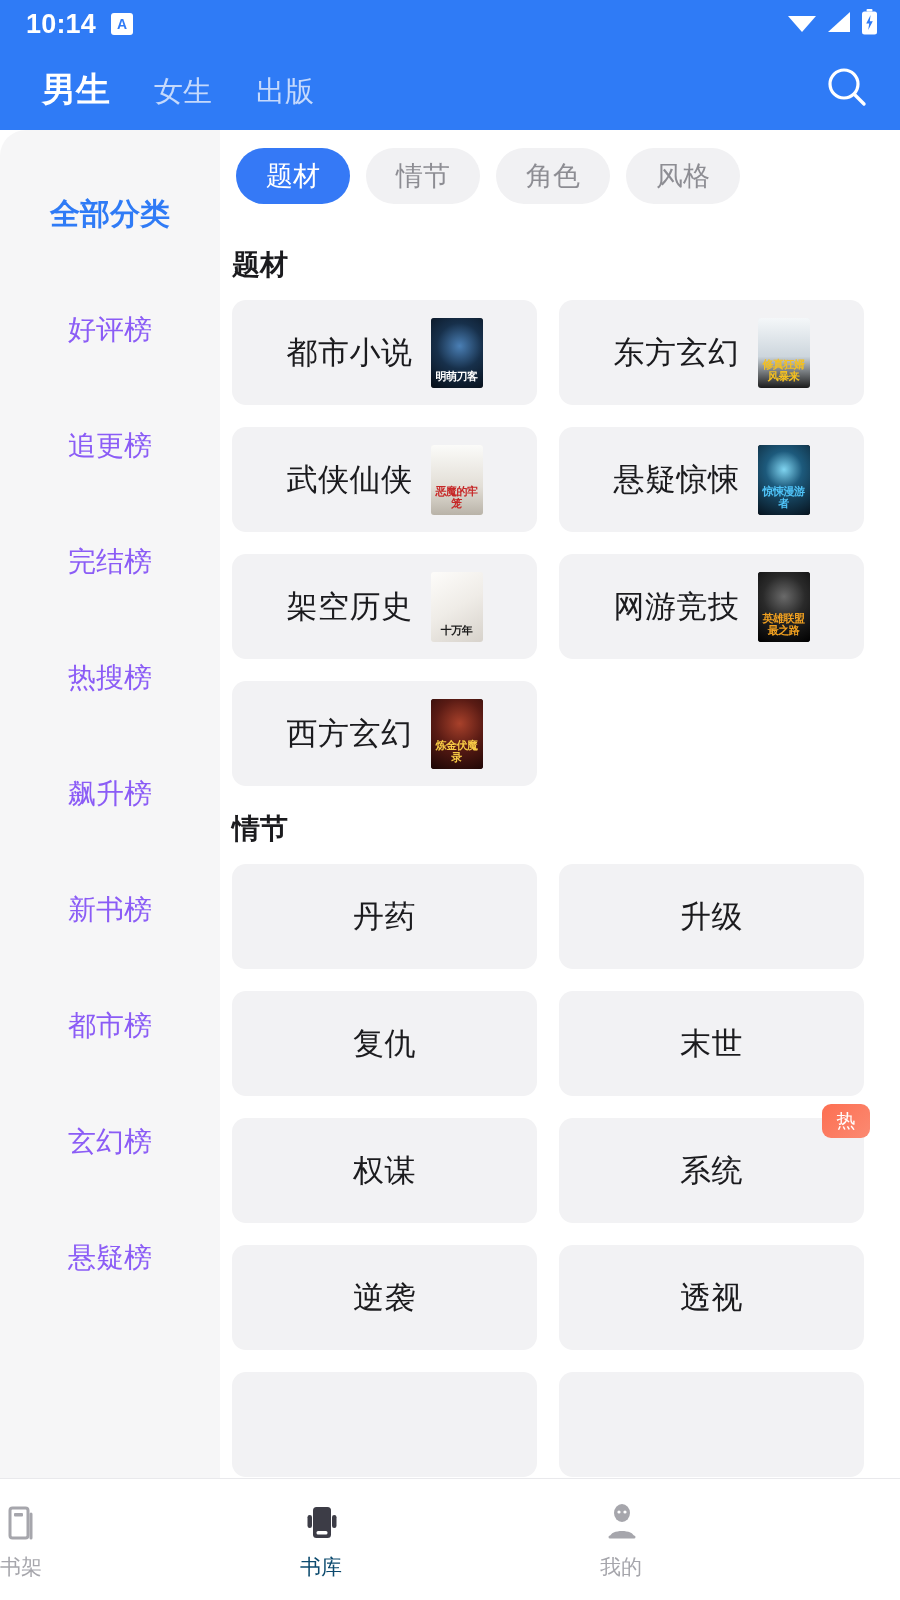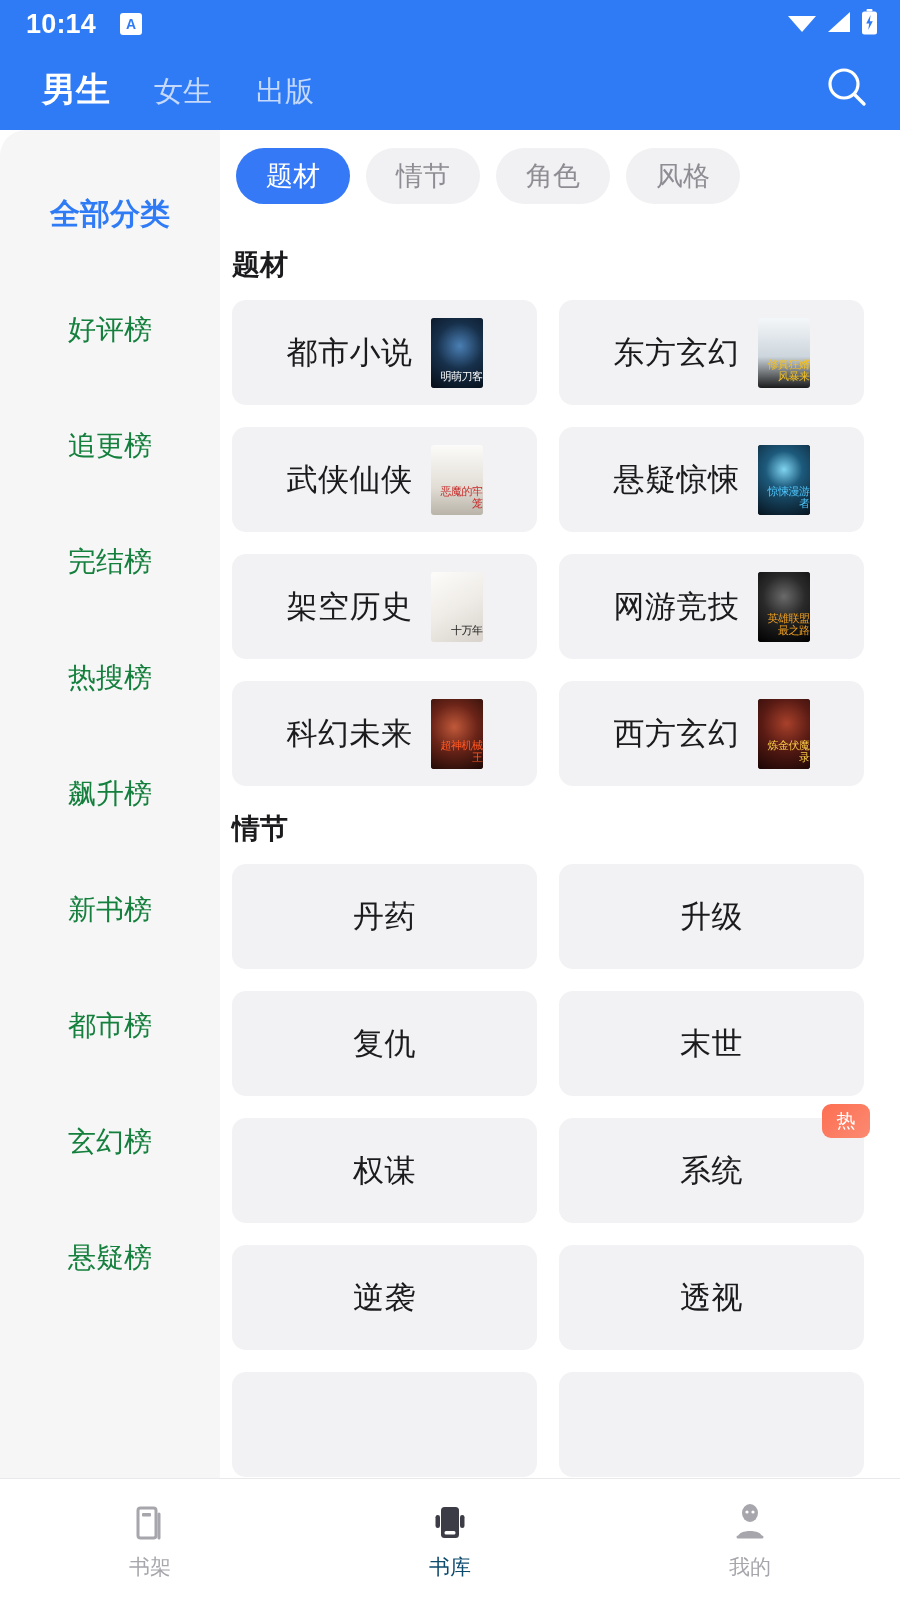--- a/index.html
+++ b/index.html
@@ -10,21 +10,21 @@
     background:#ffffff; overflow:hidden;
   }
   #app{ position:relative; width:900px; height:1600px; display:flex; flex-direction:column; }
 
   
   .statusbar{
     height:48px; background:#2f7bf6; color:#ffffff;
     display:flex; align-items:center; justify-content:space-between;
     padding:0 22px 0 26px; flex:0 0 48px;
   }
-  .sb-left{ display:flex; align-items:center; gap:24px; }
+  .sb-left{ display:flex; align-items:center; gap:15px; }
   .sb-time{ font-size:27px; font-weight:600; letter-spacing:0.2px; line-height:1; }
   .sb-appicon{
     width:22px; height:22px; border-radius:3px; background:#ffffff; color:#2f7bf6;
     font-size:14px; font-weight:700; display:flex; align-items:center; justify-content:center;
   }
   .sb-right{ display:flex; align-items:center; gap:9px; }
 
   
   .header{
     background:#2f7bf6; flex:0 0 82px; position:relative;
@@ -39,21 +39,21 @@
   .body{ flex:1 1 auto; display:flex; background:#ffffff; position:relative; overflow:hidden; }
 
   
   .sidebar{
     flex:0 0 220px; background:#f6f6f7;
     border-top-left-radius:26px;
     overflow:hidden; padding-top:26px;
   }
   .side-item{
     height:116px; display:flex; align-items:center; justify-content:center;
-    font-size:28px; color:#15803d; cursor:pointer; user-select:none;
+    font-size:28px; color:#8b5cf6; cursor:pointer; user-select:none;
   }
   .side-item.active{ color:#2f7bf6; font-weight:700; font-size:30px; }
 
   
   .content{ flex:1 1 auto; background:#ffffff; overflow:hidden; position:relative; }
 
   .chips{
     display:flex; gap:16px; padding:18px 0 18px 16px; align-items:center;
   }
   .chip{
@@ -74,38 +74,38 @@
     position:relative; height:105px; border-radius:14px; background:#f2f2f4;
     display:flex; align-items:center; justify-content:center; gap:18px;
     cursor:pointer; overflow:visible;
   }
   .cell-label{ font-size:31px; color:#1b1b1e; letter-spacing:0.5px; }
   .cover{
     width:52px; height:70px; border-radius:3px; flex:0 0 auto;
     background:#101018; position:relative; overflow:hidden;
   }
   .cover .cv-title{
-    position:absolute; left:0; right:0; bottom:5px; text-align:right;
-    font-size:11px; font-weight:400; line-height:1.05; letter-spacing:-0.5px;
+    position:absolute; left:0; right:0; bottom:5px; text-align:center;
+    font-size:11px; font-weight:700; line-height:1.05; letter-spacing:-0.5px;
   }
   .cover .cv-art{ position:absolute; inset:0; }
   .badge-hot{
     position:absolute; top:-14px; right:-6px;
     min-width:48px; height:34px; padding:0 8px; border-radius:9px;
     background:linear-gradient(135deg,#fd6f52,#fb8a72);
     color:#fff; font-size:19px; display:flex; align-items:center; justify-content:center;
   }
 
   
   .bottomnav{
     flex:0 0 122px; background:#ffffff; border-top:1px solid #e9e9ec;
     display:flex; align-items:center;
   }
   .nav-item{
-    flex:1 1 0; display:flex; flex-direction:column; align-items:center; justify-content:center;
+    flex:1 1 0; display:flex; flex-direction:column; align-items:flex-start; justify-content:center;
     gap:8px; cursor:pointer; color:#a6a6ac;
   }
   .nav-item.active{ color:#0c4a6e; }
   .nav-label{ font-size:21px; }
   .nav-icon{ height:46px; display:flex; align-items:center; justify-content:center; }
 </style>
 </head>
 <body>
 
 <div id="app">
@@ -221,27 +221,20 @@
           </div>
 
           <div class="cell">
             <span class="cell-label">网游竞技</span>
             <span class="cover" style="background:#101010">
               <span class="cv-art" style="background:radial-gradient(circle at 50% 35%,#6a6a6a 0%,#2a2a2a 40%,#000000 100%)"></span>
               <span class="cv-title" style="color:#f0a020">英雄联盟最之路</span>
             </span>
           </div>
 
-          <div class="cell">
-            <span class="cell-label">科幻未来</span>
-            <span class="cover" style="background:#3a1410">
-              <span class="cv-art" style="background:radial-gradient(circle at 45% 40%,#c0593a 0%,#6b2418 45%,#1b0906 100%)"></span>
-              <span class="cv-title" style="color:#ff5722">超神机械王</span>
-            </span>
-          </div>
 
           <div class="cell">
             <span class="cell-label">西方玄幻</span>
             <span class="cover" style="background:#2a0e0c">
               <span class="cv-art" style="background:radial-gradient(circle at 55% 35%,#a8412b 0%,#5a1b14 45%,#1a0605 100%)"></span>
               <span class="cv-title" style="color:#f6c945">炼金伏魔录</span>
             </span>
           </div>
 
         </div>

